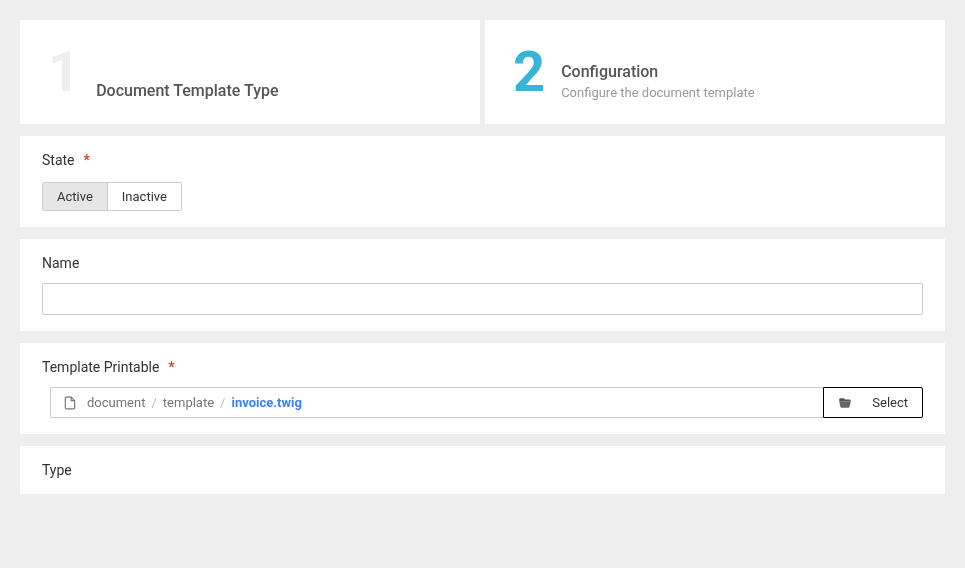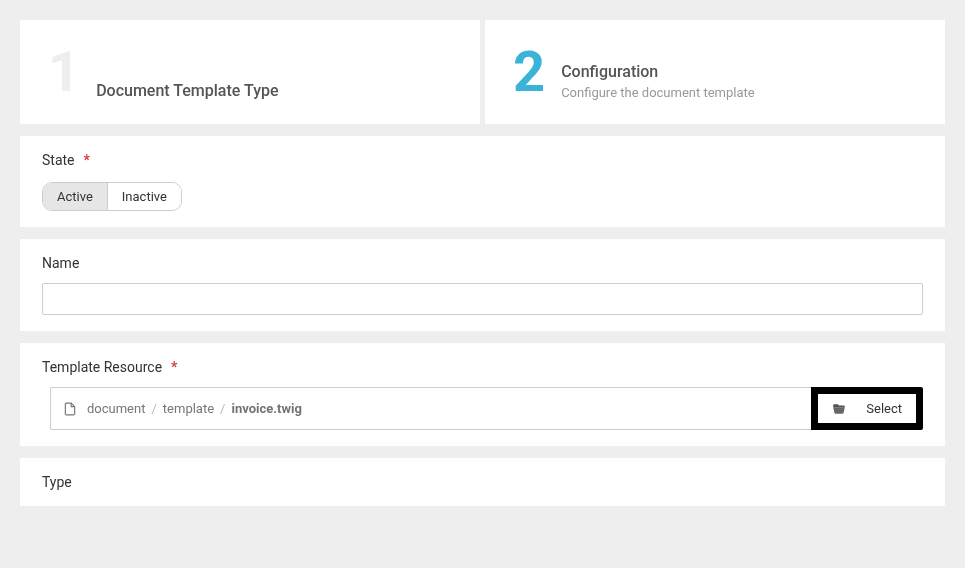--- a/index.html
+++ b/index.html
@@ -72,21 +72,21 @@
     }
     .hint {
       font-size: 11px;
       color: #999;
       font-weight: normal;
     }
     .toggle-group {
       display: inline-flex;
       border: 1px solid #ccc;
       margin-top: 14px;
-      border-radius: 10px;
+      border-radius: 2px;
       overflow: hidden;
     }
     .toggle-btn {
       padding: 6px 14px;
       background: #fff;
       border: none;
       font-size: 13px;
       color: #333;
       cursor: pointer;
       font-family: inherit;
@@ -125,27 +125,27 @@
     .path-segments {
       display: flex;
       align-items: center;
       gap: 6px;
     }
     .seg {
       color: #777;
     }
     .seg.last {
       font-weight: 700;
-      color: #737373;
+      color: #3b82f6;
     }
     .sep {
       color: #bbb;
     }
     .select-btn {
-      border: 7px solid #000000;
+      border: 1px solid #000000;
       background: #fff;
       padding: 7px 14px;
       display: flex;
       align-items: center;
       gap: 20px;
       cursor: pointer;
       border-radius: 0 2px 2px 0;
       font-size: 13px;
       color: #333;
       font-family: inherit;
@@ -194,21 +194,21 @@
 
   <div class="panel">
     <div class="field-label">
       <span>Name</span>
     </div>
     <input type="text" class="text-input" value="" style="">
   </div>
 
   <div class="panel">
     <div class="field-label">
-      <span>Template Resource</span>
+      <span>Template Printable</span>
       <span class="required">*</span>
     </div>
     <div class="path-row">
       <div class="path-display">
         <svg class="icon-file" viewBox="0 0 24 24" fill="none" stroke="#777" stroke-width="2">
           <path d="M14 2H6a2 2 0 0 0-2 2v16a2 2 0 0 0 2 2h12a2 2 0 0 0 2-2V8z"></path>
           <polyline points="14 2 14 8 20 8"></polyline>
         </svg>
         <div class="path-segments">
           <span class="seg">document</span>

